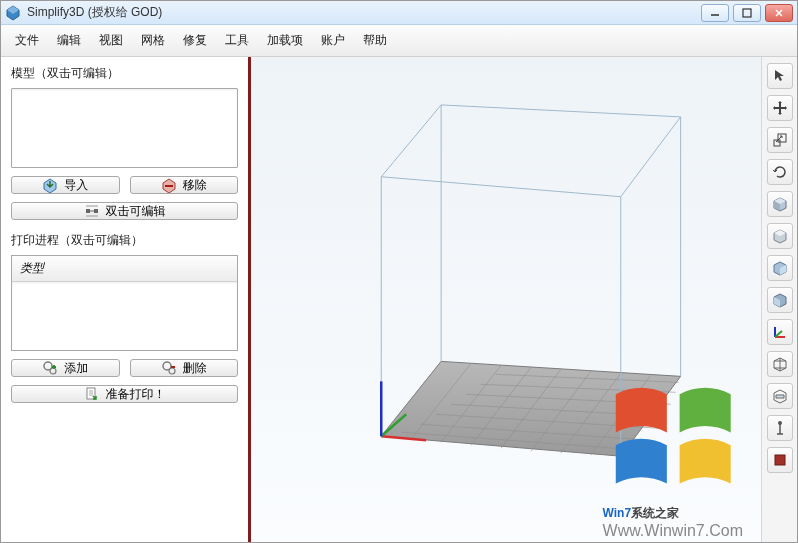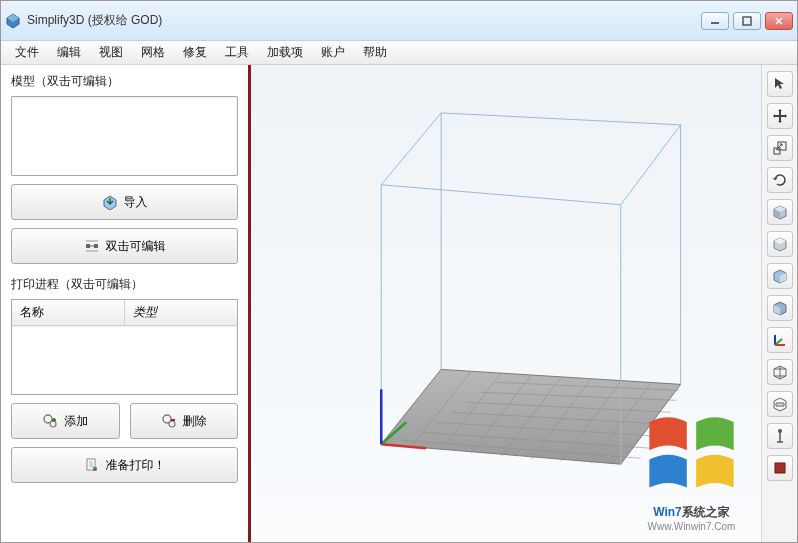--- a/index.html
+++ b/index.html
@@ -1,55 +1,55 @@
 <!DOCTYPE html>
 <html><head>
 <meta charset="utf-8">
 <style>
 * { margin: 0; padding: 0; box-sizing: border-box; font-family: "Microsoft YaHei", "SimSun", sans-serif; font-size: 12px; }
 body { width: 798px; height: 543px; overflow: hidden; background: #fff; border: 1px solid #999; position: relative; }
 
-.titlebar { height: 40px; background: linear-gradient(#eaf3fc, #d5e8fb); display: flex; align-items: center; padding: 0 4px; border-bottom: 1px solid #b8d0e8; }
+.titlebar { height: 24px; background: linear-gradient(#eaf3fc, #d5e8fb); display: flex; align-items: center; padding: 0 4px; border-bottom: 1px solid #b8d0e8; }
 .titlebar .app-icon { width: 16px; height: 16px; margin-right: 6px; display: inline-flex; align-items: center; justify-content: center; }
 .titlebar .title { color: #333; flex: 1; }
 .winbtns { display: flex; gap: 4px; }
 .winbtn { width: 28px; height: 18px; border: 1px solid #8faecf; border-radius: 3px; background: linear-gradient(#f7fbff,#d8e9fa); display:flex; align-items:center; justify-content:center; cursor:pointer;}
 .winbtn.close { background: linear-gradient(#f5a8a1,#e0695d); border-color:#c05048; color:#fff; }
 .winbtn svg { width: 10px; height: 10px; }
 
-.menubar { height: 24px; background: linear-gradient(#fdfdfd,#ececec); border-bottom: 1px solid #d0d0d0; display:flex; align-items:center; padding: 0 6px; gap: 2px;}
+.menubar { height: 32px; background: linear-gradient(#fdfdfd,#ececec); border-bottom: 1px solid #d0d0d0; display:flex; align-items:center; padding: 0 6px; gap: 2px;}
 .menubar .menu-item { padding: 3px 8px; cursor: pointer; color:#222; }
 
 .workarea { display:flex; height: calc(543px - 28px - 24px - 2px); background:#fff; }
 
 .left-panel { width: 250px; padding: 8px 10px; display:flex; flex-direction:column; gap:0; border-right:3px solid #7f1d1d; }
 .panel-group { }
 .panel-title { color:#222; margin-bottom:6px; }
 .listbox { width:100%; height:80px; border:1px solid #a8a8a8; background:#fff; border-radius:1px; box-shadow: inset 0 1px 2px rgba(0,0,0,.08);}
 .btn-row { display:flex; gap:10px; margin-top:8px; }
-.btn { flex:1; height:36px; border:1px solid #a8a8a8; background:linear-gradient(#fdfdfd,#e8e8e8); border-radius:3px; display:flex; align-items:center; justify-content:center; gap:6px; cursor:pointer; }
+.btn { flex:1; height:18px; border:1px solid #a8a8a8; background:linear-gradient(#fdfdfd,#e8e8e8); border-radius:3px; display:flex; align-items:center; justify-content:center; gap:6px; cursor:pointer; }
 .btn.full { width:100%; }
 .btn .ico { width:16px; height:16px; display:inline-flex; align-items:center; justify-content:center; }
 
 .table-head { display:flex; border:1px solid #a8a8a8; border-bottom:none; background:linear-gradient(#fdfdfd,#ececec); }
 .table-head .th { flex:1; padding:4px 8px; border-right:1px solid #d0d0d0; }
 .table-head .th:last-child { border-right:none;font-style:italic; }
 .table-body { height:70px; border:1px solid #a8a8a8; border-top:1px solid #d0d0d0; background:#fff; box-shadow: inset 0 1px 2px rgba(0,0,0,.08);}
 
 .viewport { flex:1; position:relative; background:linear-gradient(#eef3f7 0%, #f5f8fb 60%, #fafcfe 100%); overflow:hidden; }
 .viewport svg { width:100%; height:100%; }
 
 .right-toolbar { width:36px; background:#f4f4f4; border-left:1px solid #d8d8d8; display:flex; flex-direction:column; align-items:center; padding:6px 0; gap:6px; }
 .tbtn { width:26px; height:26px; border:1px solid #c8c8c8; background:linear-gradient(#fdfdfd,#ececec); border-radius:3px; display:flex; align-items:center; justify-content:center; cursor:pointer; }
 .tbtn svg { width:16px; height:16px; }
 
-.watermark { position:absolute; right:18px; bottom:22px; text-align:center; pointer-events:none; }
+.watermark { position:absolute; right:18px; bottom:6px; text-align:left; pointer-events:none; }
 .watermark .line1 { font-size:16px; font-weight:bold; color:#444; }
 .watermark .line1 .accent { color:#1766c2; }
-.watermark .line2 { font-size:10px; color:#888; }
+.watermark .line2 { font-size:16px; color:#888; }
 
 .hr-space { height:12px; }
 </style>
 </head>
 <body>
 
 <div class="titlebar">
   <span class="app-icon">
     <svg viewBox="0 0 16 16">
         <polygon points="8,1 14,5 14,11 8,15 2,11 2,5" fill="#3b87c9" stroke="#2a5e8a" stroke-width="1"></polygon>
@@ -99,20 +99,29 @@
       <div class="btn-row">
         <div class="btn">
           <span class="ico">
             <svg viewBox="0 0 16 16">
                 <polygon points="8,2 14,6 14,12 8,16 2,12 2,6" fill="#9fc8ea" stroke="#3b6ea0"></polygon>
                 <path d="M8 4 v6 M5 7 l3 3 l3 -3" fill="none" stroke="#2b6e2b" stroke-width="1.5"></path>
               </svg>
           </span>
           <span>导入</span>
         </div>
+        <div class="btn">
+          <span class="ico">
+            <svg viewBox="0 0 16 16">
+                <polygon points="8,2 14,6 14,12 8,16 2,12 2,6" fill="#e8b0a8" stroke="#a04038"></polygon>
+                <line x1="4" y1="9" x2="12" y2="9" stroke="#a02018" stroke-width="2"></line>
+              </svg>
+          </span>
+          <span>移除</span>
+        </div>
       </div>
       <div class="btn-row">
         <div class="btn full">
           <span class="ico">
             <svg viewBox="0 0 16 16">
                 <rect x="2" y="6" width="4" height="4" fill="#666"></rect>
                 <rect x="10" y="6" width="4" height="4" fill="#666"></rect>
                 <path d="M6 8 h4" stroke="#666" stroke-width="1"></path>
                 <path d="M2 3 h12 M2 13 h12" stroke="#999" stroke-width="1"></path>
               </svg>
@@ -120,21 +129,20 @@
           <span>双击可编辑</span>
         </div>
       </div>
     </div>
 
     <div class="hr-space"></div>
 
     <div class="panel-group">
       <div class="panel-title">打印进程（双击可编辑）</div>
       <div class="table-head">
-        <div class="th">名称</div>
         <div class="th">类型</div>
       </div>
       <div class="table-body"></div>
       <div class="btn-row">
         <div class="btn">
           <span class="ico">
             <svg viewBox="0 0 16 16">
                 <circle cx="6" cy="6" r="4" fill="none" stroke="#7a7a7a" stroke-width="1.5"></circle>
                 <circle cx="11" cy="11" r="3" fill="none" stroke="#7a7a7a" stroke-width="1.2"></circle>
                 <path d="M12 5 v4 M10 7 h4" stroke="#2b8a2b" stroke-width="1.8"></path>

